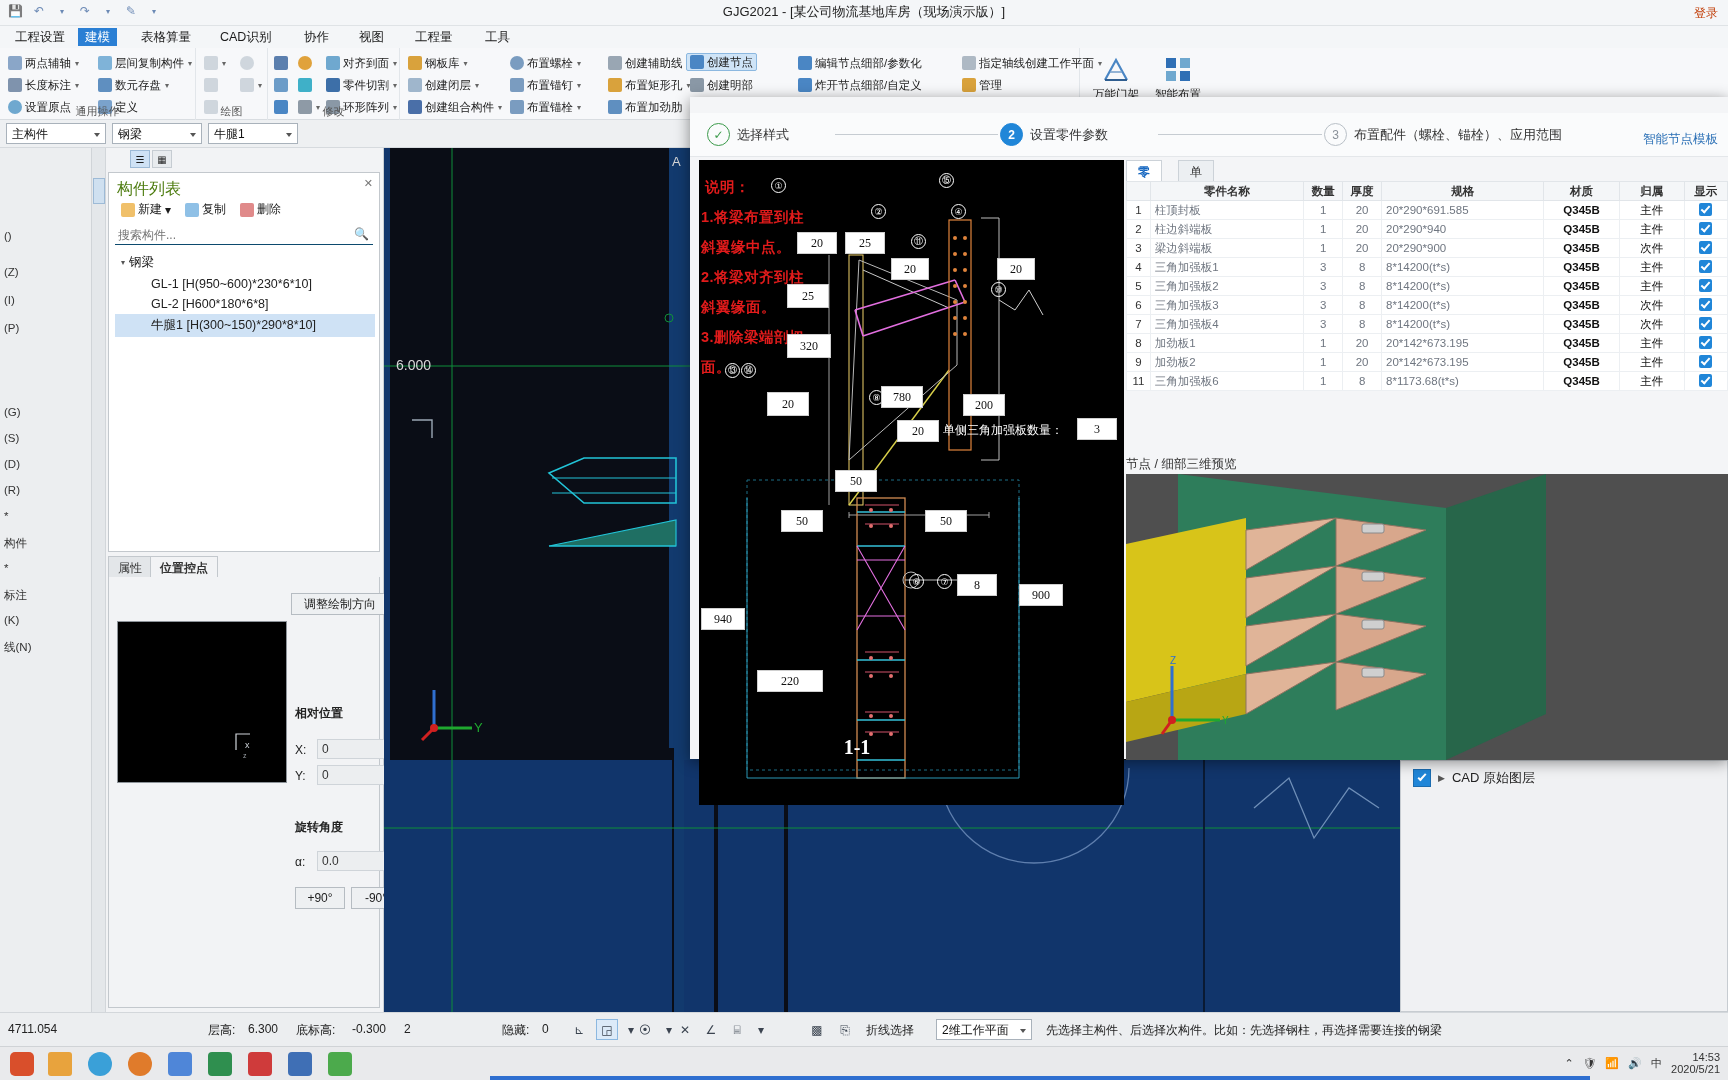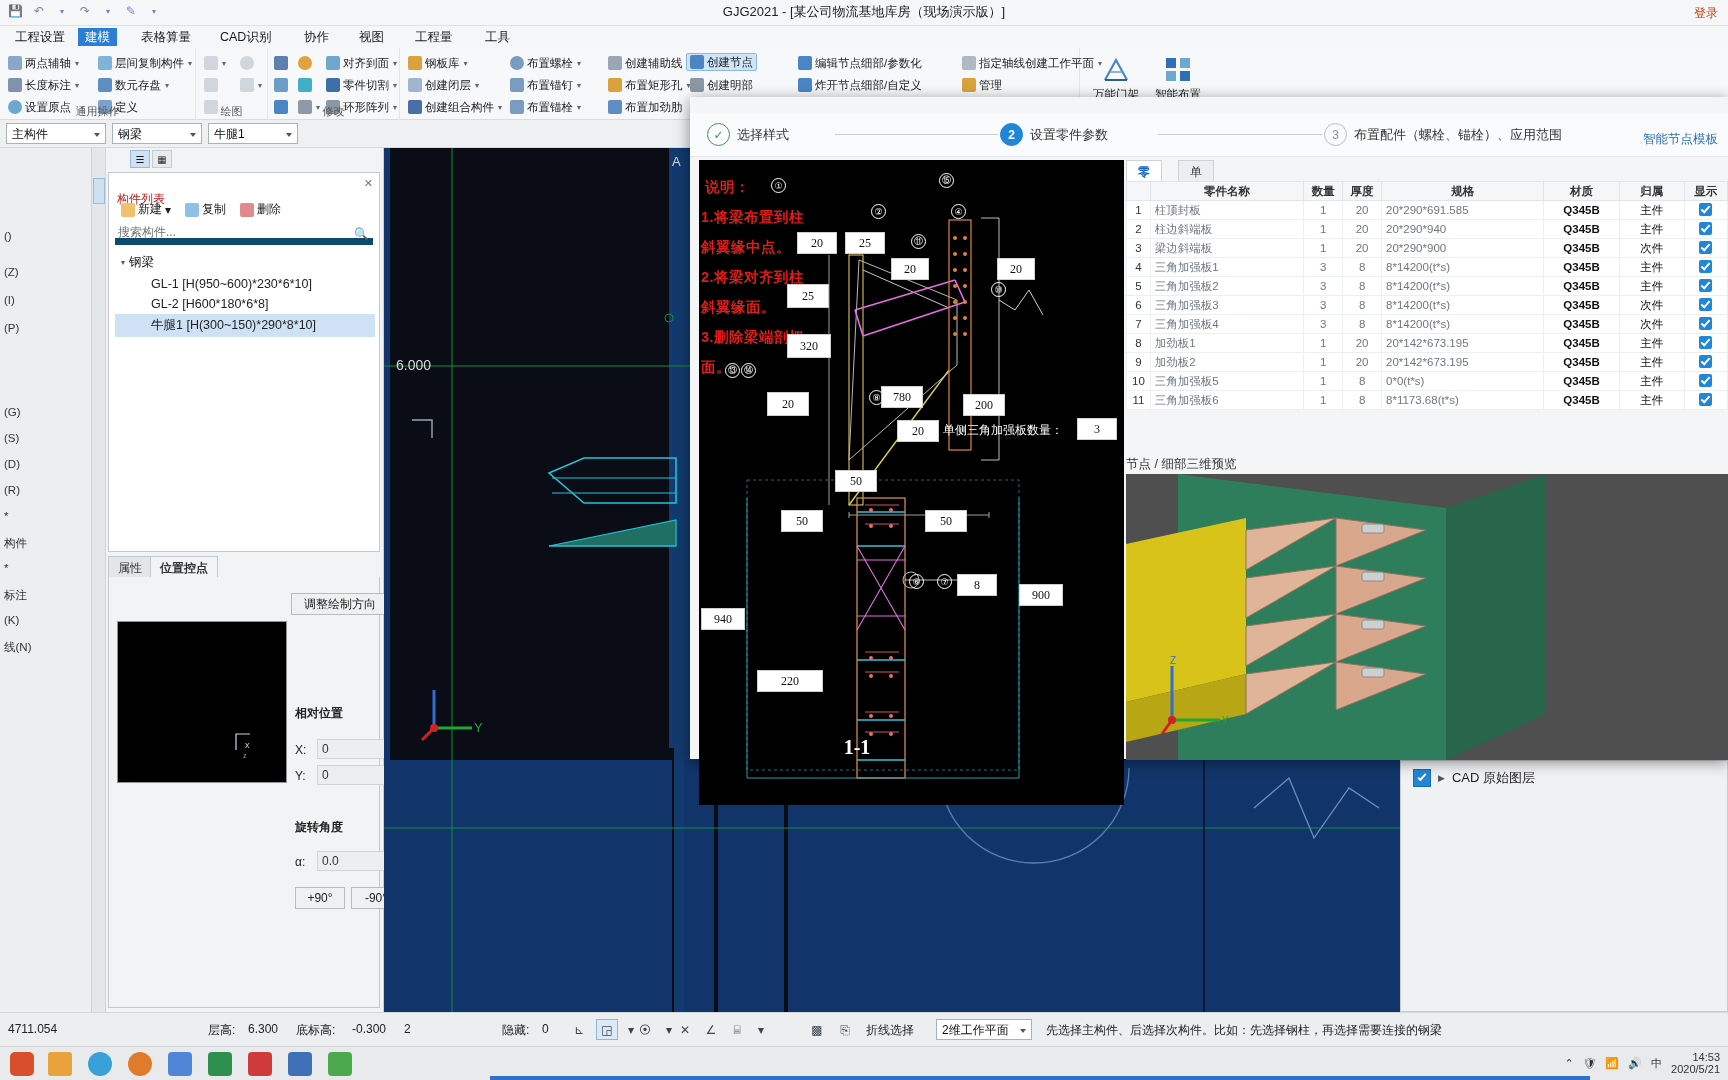--- a/index.html
+++ b/index.html
@@ -35,26 +35,26 @@
   .combo{position:absolute;top:3px;height:21px;background:#fff;border:1px solid #a9b2bb;font-size:12px;color:#111;padding:2px 16px 0 5px;}
   .combo:after{content:"";position:absolute;right:5px;top:9px;border-left:3.5px solid transparent;border-right:3.5px solid transparent;border-top:4px solid #555;}
   
   .leftrail{position:absolute;left:0;top:148px;width:92px;height:864px;background:#eceef0;border-right:1px solid #d0d4d8;font-size:11.5px;color:#333;}
   .leftrail .rl{position:absolute;left:4px;white-space:nowrap;}
   
   .cpanel{position:absolute;left:92px;top:148px;width:292px;height:864px;background:#f2f3f5;border-right:1px solid #c9ced3;}
   .cp-vtabs{position:absolute;left:0;top:0;width:14px;height:864px;background:#e4e7ea;border-right:1px solid #d2d6da;}
   .cp-vtab{position:absolute;left:1px;width:12px;height:26px;background:#cfe0f0;border:1px solid #9dbad6;}
   .cp-box{position:absolute;left:16px;top:4px;width:272px;height:396px;background:#fff;border:1px solid #c3c8cd;}
-  .cp-title{position:absolute;left:8px;top:18px;font-size:12px;color:#b91c1c;}
+  .cp-title{position:absolute;left:8px;top:6px;font-size:16px;color:#4d7c0f;}
   .cp-close{position:absolute;right:6px;top:4px;font-size:11px;color:#777;}
   .cp-tools{position:absolute;left:6px;top:28px;display:flex;gap:14px;align-items:center;font-size:12px;padding-left:6px;}
   .cp-tools .tb{display:flex;align-items:center;gap:3px;}
   .cp-tools .ti{width:14px;height:14px;border-radius:2px;}
-  .cp-search{position:absolute;left:6px;top:52px;width:258px;height:20px;border:none;border-bottom:7px solid #0c4a6e;background:transparent;font-size:12px;color:#9aa0a6;padding-left:3px;outline:none;font-family:inherit;}
+  .cp-search{position:absolute;left:6px;top:52px;width:258px;height:20px;border:none;border-bottom:1px solid #0c4a6e;background:transparent;font-size:12px;color:#9aa0a6;padding-left:3px;outline:none;font-family:inherit;}
   .cp-tree{position:absolute;left:6px;top:78px;width:260px;font-size:12.5px;color:#222;}
   .tnode{padding:3px 0 3px 6px;display:flex;align-items:center;gap:4px;}
   .tleaf{padding:3px 0 3px 36px;white-space:nowrap;}
   .tleaf.sel{background:#cfe2f5;}
   .cp-tabs{position:absolute;left:16px;top:412px;width:272px;height:22px;}
   .ctab{position:absolute;top:0;height:22px;padding:3px 9px 0;font-size:12px;border:1px solid #c3c8cd;background:#e3e6e9;color:#333;}
   .ctab.on{background:#f2f3f5;border-bottom-color:#f2f3f5;font-weight:bold;}
   .cp-prop{position:absolute;left:16px;top:433px;width:272px;height:427px;background:#f2f3f5;border:1px solid #c3c8cd;border-top:none;}
   .btn-sm{position:absolute;height:22px;background:#eef0f2;border:1px solid #b6bcc2;font-size:12px;color:#222;display:flex;align-items:center;justify-content:center;}
   .preview3d{position:absolute;background:#000;border:1px solid #8d9399;}
@@ -753,30 +753,20 @@
             <td class="idx">9</td>
             <td>加劲板2</td>
             <td class="ctr">1</td>
             <td class="ctr">20</td>
             <td>20*142*673.195</td>
             <td class="mat">Q345B</td>
             <td class="own">主件</td>
             <td class="ctr"><span class="chk"></span></td>
           </tr>
         <tr>
-            <td class="idx">10</td>
-            <td>三角加强板5</td>
-            <td class="ctr">1</td>
-            <td class="ctr">8</td>
-            <td>0*0(t*s)</td>
-            <td class="mat">Q345B</td>
-            <td class="own">主件</td>
-            <td class="ctr"><span class="chk"></span></td>
-          </tr>
-        <tr>
             <td class="idx" able="false">11</td>
             <td>三角加强板6</td>
             <td class="ctr">1</td>
             <td class="ctr">8</td>
             <td>8*1173.68(t*s)</td>
             <td class="mat">Q345B</td>
             <td class="own">主件</td>
             <td class="ctr"><span class="chk"></span></td>
           </tr>
       </tbody>

